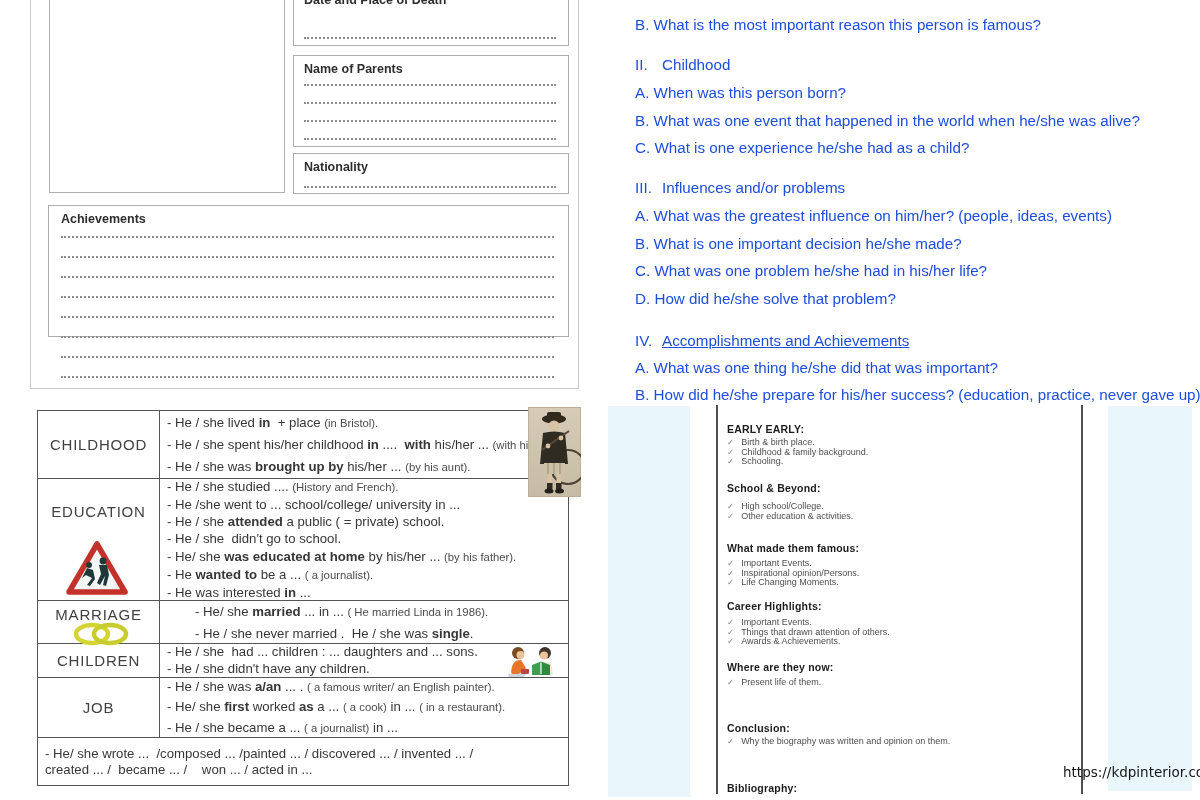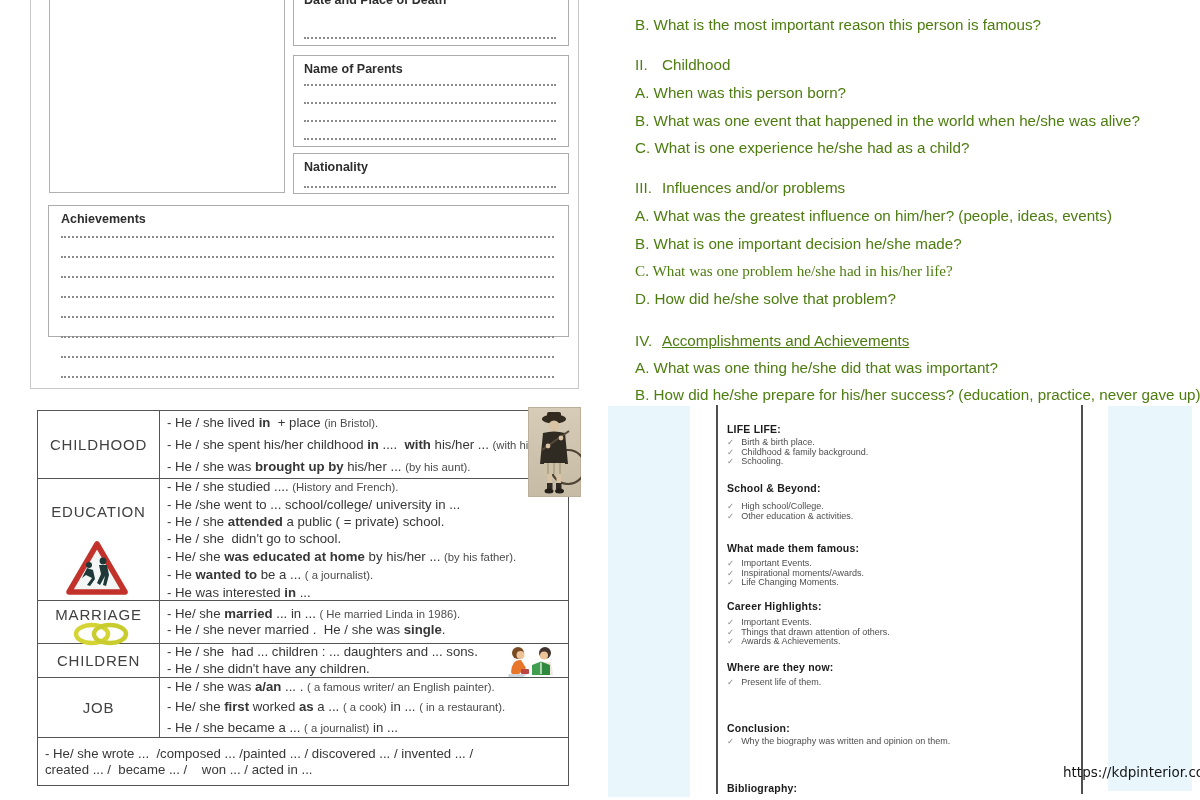--- a/index.html
+++ b/index.html
@@ -29,42 +29,42 @@
   .fb-death .dots { position:absolute; left:10px; right:12px; bottom:6px; }
   .fb-parents .dots { position:absolute; left:10px; right:12px; top:28px; }
   .fb-parents .dotline { margin-bottom:16px; }
   .fb-nationality .dots { position:absolute; left:10px; right:12px; top:32px; }
   .fb-achievements .flabel { padding-left:12px; }
   .fb-achievements .dots { position:absolute; left:12px; right:14px; top:30px; }
   .fb-achievements .dotline { margin-bottom:18px; }
 
   
   .outline { position:absolute; left:635px; top:0; width:565px; height:400px; }
-  .o-line { position:absolute; left:0; font-size:15.2px; color:#4d7c0f; white-space:nowrap; }
+  .o-line { position:absolute; left:0; font-size:15.2px; color:#1d4ed8; white-space:nowrap; }
   .o-num { display:inline-block; width:27px; }
 
   
   .ptable {
     position:absolute; left:37px; top:410px; width:532px;
     border:1px solid #545454; background:#fff;
   }
   .t-row { display:flex; border-bottom:1px solid #545454; }
   .t-row:last-child { border-bottom:none; }
   .t-label {
     width:122px; border-right:1px solid #545454;
     display:flex; align-items:center; justify-content:center; text-align:center;
     color:#414141; font-size:15px; letter-spacing:.8px; line-height:17px;
   }
   .t-content {
     flex:1; display:flex; flex-direction:column; justify-content:center;
     padding:2px 2px 2px 7px; white-space:pre-wrap; color:#373737; font-size:13.2px;
   }
   .row-0 { height:68px; }  .row-0 .t-line { line-height:21px; }
   .row-1 { height:122px; } .row-1 .t-line { line-height:17.2px; }
-  .row-2 { height:43px; }  .row-2 .t-line { line-height:16px; }
+  .row-2 { height:43px; }  .row-2 .t-line { line-height:21px;margin-left:28px; }
   .row-3 { height:34px; }  .row-3 .t-line { line-height:16.5px; }
   .row-4 { height:60px; }  .row-4 .t-line { line-height:19.5px; }
   .row-5 { height:47px; }  .row-5 .t-line { line-height:15.6px; }
   .row-1 .t-label { padding-bottom:56px; }
   .row-2 .t-label { padding-bottom:16px; }
   .seg-b { font-weight:bold; }
   .seg-s { font-size:11.3px; color:#4c4c4c; }
 
   
   .boy-photo {
@@ -140,21 +140,21 @@
 
   <section class="outline">
       <div class="o-line" style="top: 16px;">B. What is the most important reason this person is famous?</div>
       <div class="o-line" style="top: 56px;"><span class="o-num">II.</span><span>Childhood</span></div>
       <div class="o-line" style="top: 84px;">A. When was this person born?</div>
       <div class="o-line" style="top: 112px;">B. What was one event that happened in the world when he/she was alive?</div>
       <div class="o-line" style="top: 139px;">C. What is one experience he/she had as a child?</div>
       <div class="o-line" style="top: 179px;"><span class="o-num">III.</span><span>Influences and/or problems</span></div>
       <div class="o-line" style="top: 207px;">A. What was the greatest influence on him/her? (people, ideas, events)</div>
       <div class="o-line" style="top: 235px;">B. What is one important decision he/she made?</div>
-      <div class="o-line" style="top: 262px; font-family: Liberation Serif, serif;">C. What was one problem he/she had in his/her life?</div>
+      <div class="o-line" style="top: 262px;">C. What was one problem he/she had in his/her life?</div>
       <div class="o-line" style="top: 290px;">D. How did he/she solve that problem?</div>
       <div class="o-line" style="top: 332px; text-decoration: underline;"><span class="o-num">IV.</span><span>Accomplishments and Achievements</span></div>
       <div class="o-line" style="top: 359px;">A. What was one thing he/she did that was important?</div>
       <div class="o-line" style="top: 386px;">B. How did he/she prepare for his/her success? (education, practice, never gave up)</div>
     </section>
 
   <section class="ptable">
       <div class="t-row row-0">
         <div class="t-label">CHILDHOOD</div>
         <div class="t-content"><div class="t-line"><span class="seg-n">- He / she lived </span><span class="seg-b">in</span><span class="seg-n">  + place </span><span class="seg-s">(in Bristol).</span></div><div class="t-line"><span class="seg-n">- He / she spent his/her childhood </span><span class="seg-b">in</span><span class="seg-n"> ....  </span><span class="seg-b">with</span><span class="seg-n"> his/her ... </span><span class="seg-s">(with his aunt).</span></div><div class="t-line"><span class="seg-n">- He / she was </span><span class="seg-b">brought up by</span><span class="seg-n"> his/her ... </span><span class="seg-s">(by his aunt).</span></div></div>
@@ -234,30 +234,30 @@
       <path d="M45 20 L36 16.5 L36 30 L45 30 Z" fill="#2f8a3f"></path>
       <path d="M36 17.5 L36 29" stroke="#fff" stroke-width="1.2"></path>
     </svg>
   </div>
 
   <div class="blue-bar bar-left"></div>
   <div class="blue-bar bar-right"></div>
   <div class="vline v1"></div>
   <div class="vline v2"></div>
   <section class="sections">
-      <div class="sec-title" style="top: 423px;">LIFE LIFE:</div>
+      <div class="sec-title" style="top: 423px;">EARLY EARLY:</div>
       <div class="sec-item" style="top: 437px;"><span class="chk">✓</span><span>Birth &amp; birth place.</span></div>
       <div class="sec-item" style="top: 446.5px;"><span class="chk">✓</span><span>Childhood &amp; family background.</span></div>
       <div class="sec-item" style="top: 456px;"><span class="chk">✓</span><span>Schooling.</span></div>
       <div class="sec-title" style="top: 482px;">School &amp; Beyond:</div>
       <div class="sec-item" style="top: 501px;"><span class="chk">✓</span><span>High school/College.</span></div>
       <div class="sec-item" style="top: 510.5px;"><span class="chk">✓</span><span>Other education &amp; activities.</span></div>
       <div class="sec-title" style="top: 542px;">What made them famous:</div>
       <div class="sec-item" style="top: 558px;"><span class="chk">✓</span><span>Important Events.</span></div>
-      <div class="sec-item" style="top: 567.5px;"><span class="chk">✓</span><span>Inspirational moments/Awards.</span></div>
+      <div class="sec-item" style="top: 567.5px;"><span class="chk">✓</span><span>Inspirational opinion/Persons.</span></div>
       <div class="sec-item" style="top: 577px;"><span class="chk">✓</span><span>Life Changing Moments.</span></div>
       <div class="sec-title" style="top: 600px;">Career Highlights:</div>
       <div class="sec-item" style="top: 617px;"><span class="chk">✓</span><span>Important Events.</span></div>
       <div class="sec-item" style="top: 626.5px;"><span class="chk">✓</span><span>Things that drawn attention of others.</span></div>
       <div class="sec-item" style="top: 636px;"><span class="chk">✓</span><span>Awards &amp; Achievements.</span></div>
       <div class="sec-title" style="top: 661px;">Where are they now:</div>
       <div class="sec-item" style="top: 677px;"><span class="chk">✓</span><span>Present life of them.</span></div>
       <div class="sec-title" style="top: 722px;">Conclusion:</div>
       <div class="sec-item" style="top: 736px;"><span class="chk">✓</span><span>Why the biography was written and opinion on them.</span></div>
       <div class="sec-title" style="top: 782px;">Bibliography:</div>

